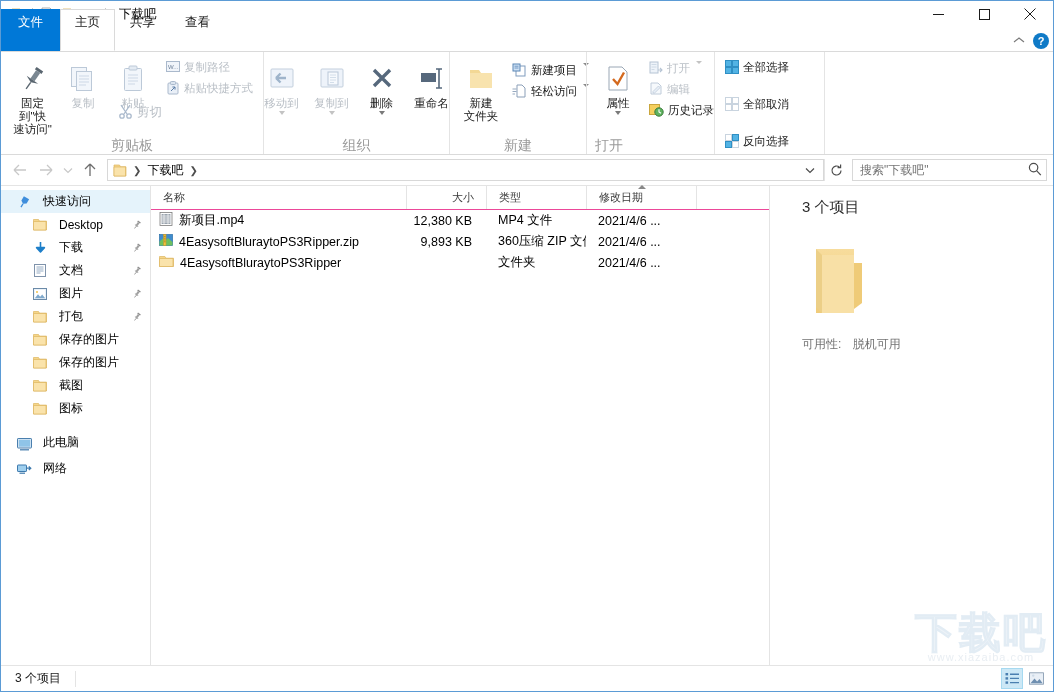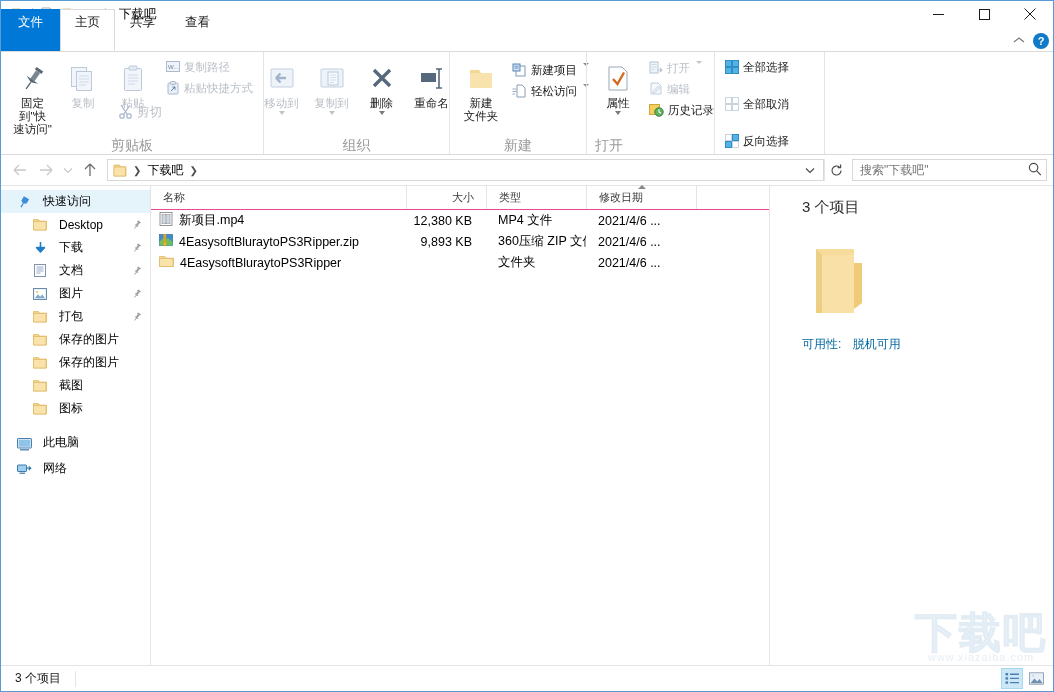--- a/index.html
+++ b/index.html
@@ -133,21 +133,21 @@
   .fcell { padding-left:12px; white-space:nowrap; overflow:hidden; }
   .fcell.right { text-align:right; padding-right:14px; padding-left:0; }
   
   .details {
     width:284px; border-left:1px solid #e4e4e4; background:#fff;
     padding:12px 0 0 0; display:flex; flex-direction:column; align-items:flex-start;
     position:relative; overflow:hidden;
   }
   .det-title { font-size:15px; color:#2b2b2b; padding-left:32px; }
   .det-icon { margin:28px 0 0 38px; }
-  .det-meta { margin:14px 0 0 32px; font-size:12px; color:#0369a1; }
+  .det-meta { margin:14px 0 0 32px; font-size:12px; color:#737373; }
   
   .watermark {
     position:absolute; right:6px; bottom:2px; pointer-events:none; user-select:none;
     text-align:center;
   }
   .wm-big { font-size:42px; color:#eef3f8; font-weight:bold; letter-spacing:2px; line-height:44px;
             -webkit-text-stroke:1px #e2ecf4; }
   .wm-small { font-size:11px; color:#e9eef3; letter-spacing:1px; margin-top:-4px; }
   
   .statusbar {

